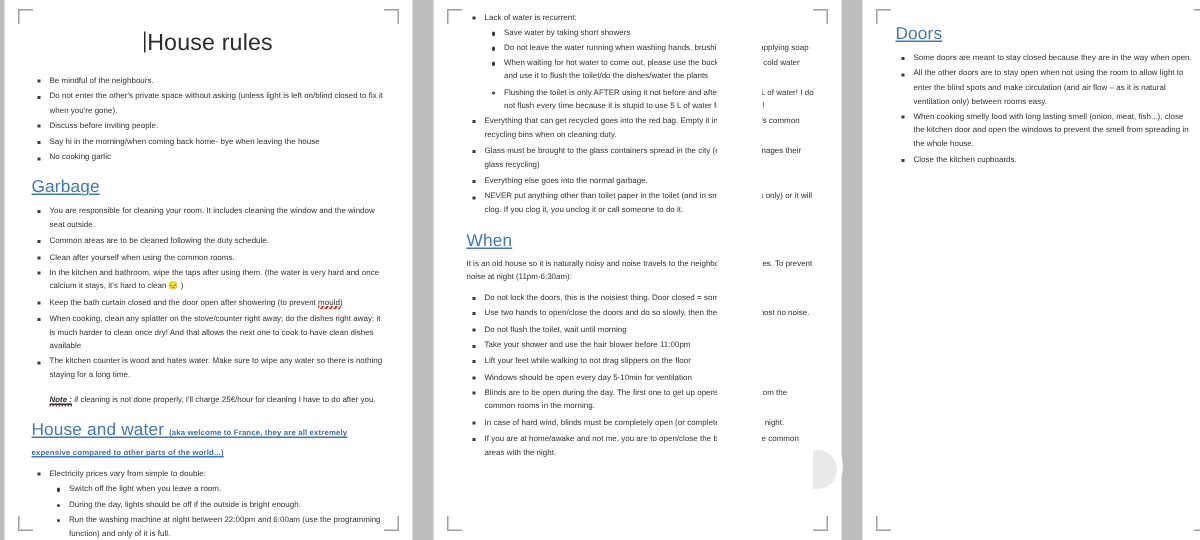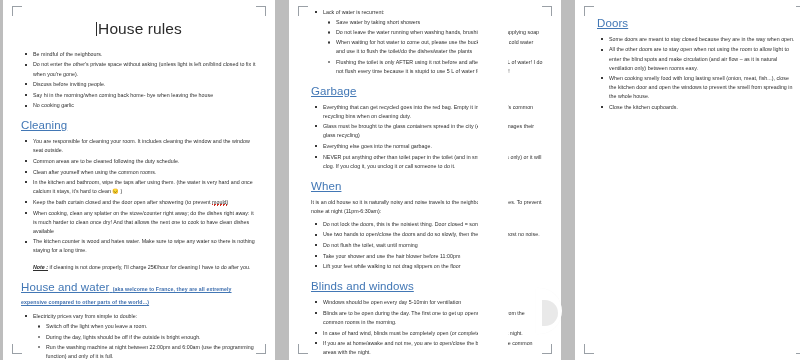--- a/index.html
+++ b/index.html
@@ -233,21 +233,21 @@
     <div class="doc-title"><span class="title-caret"></span><span>House rules</span></div>
 
     <ul class="lvl1">
       <li>Be mindful of the neighbours.</li>
       <li>Do not enter the other's private space without asking (unless light is left on/blind closed to fix it when you're gone).</li>
       <li>Discuss before inviting people.</li>
       <li>Say hi in the morning/when coming back home- bye when leaving the house</li>
       <li>No cooking garlic</li>
     </ul>
 
-    <h2 class="section">Cleaning</h2>
+    <h2 class="section">Garbage</h2>
     <ul class="lvl1">
       <li>You are responsible for cleaning your room. It includes cleaning the window and the window seat outside.</li>
       <li>Common areas are to be cleaned following the duty schedule.</li>
       <li>Clean after yourself when using the common rooms.</li>
       <li>In the kitchen and bathroom, wipe the taps after using them. (the water is very hard and once calcium it stays, it's hard to clean 😔 )</li>
       <li><span>Keep the bath curtain closed and the door open after showering (to prevent </span><span class="spell">mould</span><span>)</span></li>
       <li>When cooking, clean any splatter on the stove/counter right away; do the dishes right away: it is much harder to clean once dry! And that allows the next one to cook to have clean dishes available</li>
       <li>The kitchen counter is wood and hates water. Make sure to wipe any water so there is nothing staying for a long time.</li>
     </ul>
 
@@ -282,39 +282,37 @@
         <span>Lack of water is recurrent:</span>
         <ul class="lvl2">
           <li>Save water by taking short showers</li>
           <li>Do not leave the water running when washing hands, brushing teeth, or applying soap</li>
           <li>When waiting for hot water to come out, please use the bucket to get the cold water and use it to flush the toilet/do the dishes/water the plants</li>
           <li>Flushing the toilet is only AFTER using it not before and after.  1 flush = 5L of water! I do not flush every time because it is stupid to use 5 L of water for a little pee!</li>
         </ul>
       </li>
     </ul>
 
-    <h2 class="section">Garbage</h2>
     <ul class="lvl1">
       <li>Everything that can get recycled goes into the red bag. Empty it in the building's common recycling bins when on cleaning duty.</li>
       <li>Glass must be brought to the glass containers spread in the city (each one manages their glass recycling)</li>
       <li>Everything else goes into the normal garbage.</li>
       <li>NEVER put anything other than toilet paper in the toilet (and in small quantities only) or it will clog. If you clog it, you unclog it or call someone to do it.</li>
     </ul>
 
     <h2 class="section">When</h2>
     <div class="para">It is an old house so it is naturally noisy and noise travels to the neighbors by the pipes. To prevent noise at night (11pm-6:30am):</div>
     <ul class="lvl1">
       <li>Do not lock the doors, this is the noisiest thing. Door closed = someone is in.</li>
       <li>Use two hands to open/close the doors and do so slowly, then there will be almost no noise.</li>
       <li>Do not flush the toilet, wait until morning</li>
       <li>Take your shower and use the hair blower before 11:00pm</li>
       <li>Lift your feet while walking to not drag slippers on the floor</li>
     </ul>
 
-    <h2 class="section">Blinds and windows</h2>
     <ul class="lvl1">
       <li>Windows should be open every day 5-10min for ventilation</li>
       <li>Blinds are to be open during the day. The first one to get up opens the blinds from the common rooms in the morning.</li>
       <li>In case of hard wind, blinds must be completely open (or completely closed) at night.</li>
       <li>If you are at home/awake and not me, you are to open/close the blinds from the common areas with the night.</li>
     </ul>
   </div>
 
   <div class="page-gap"></div>
 

